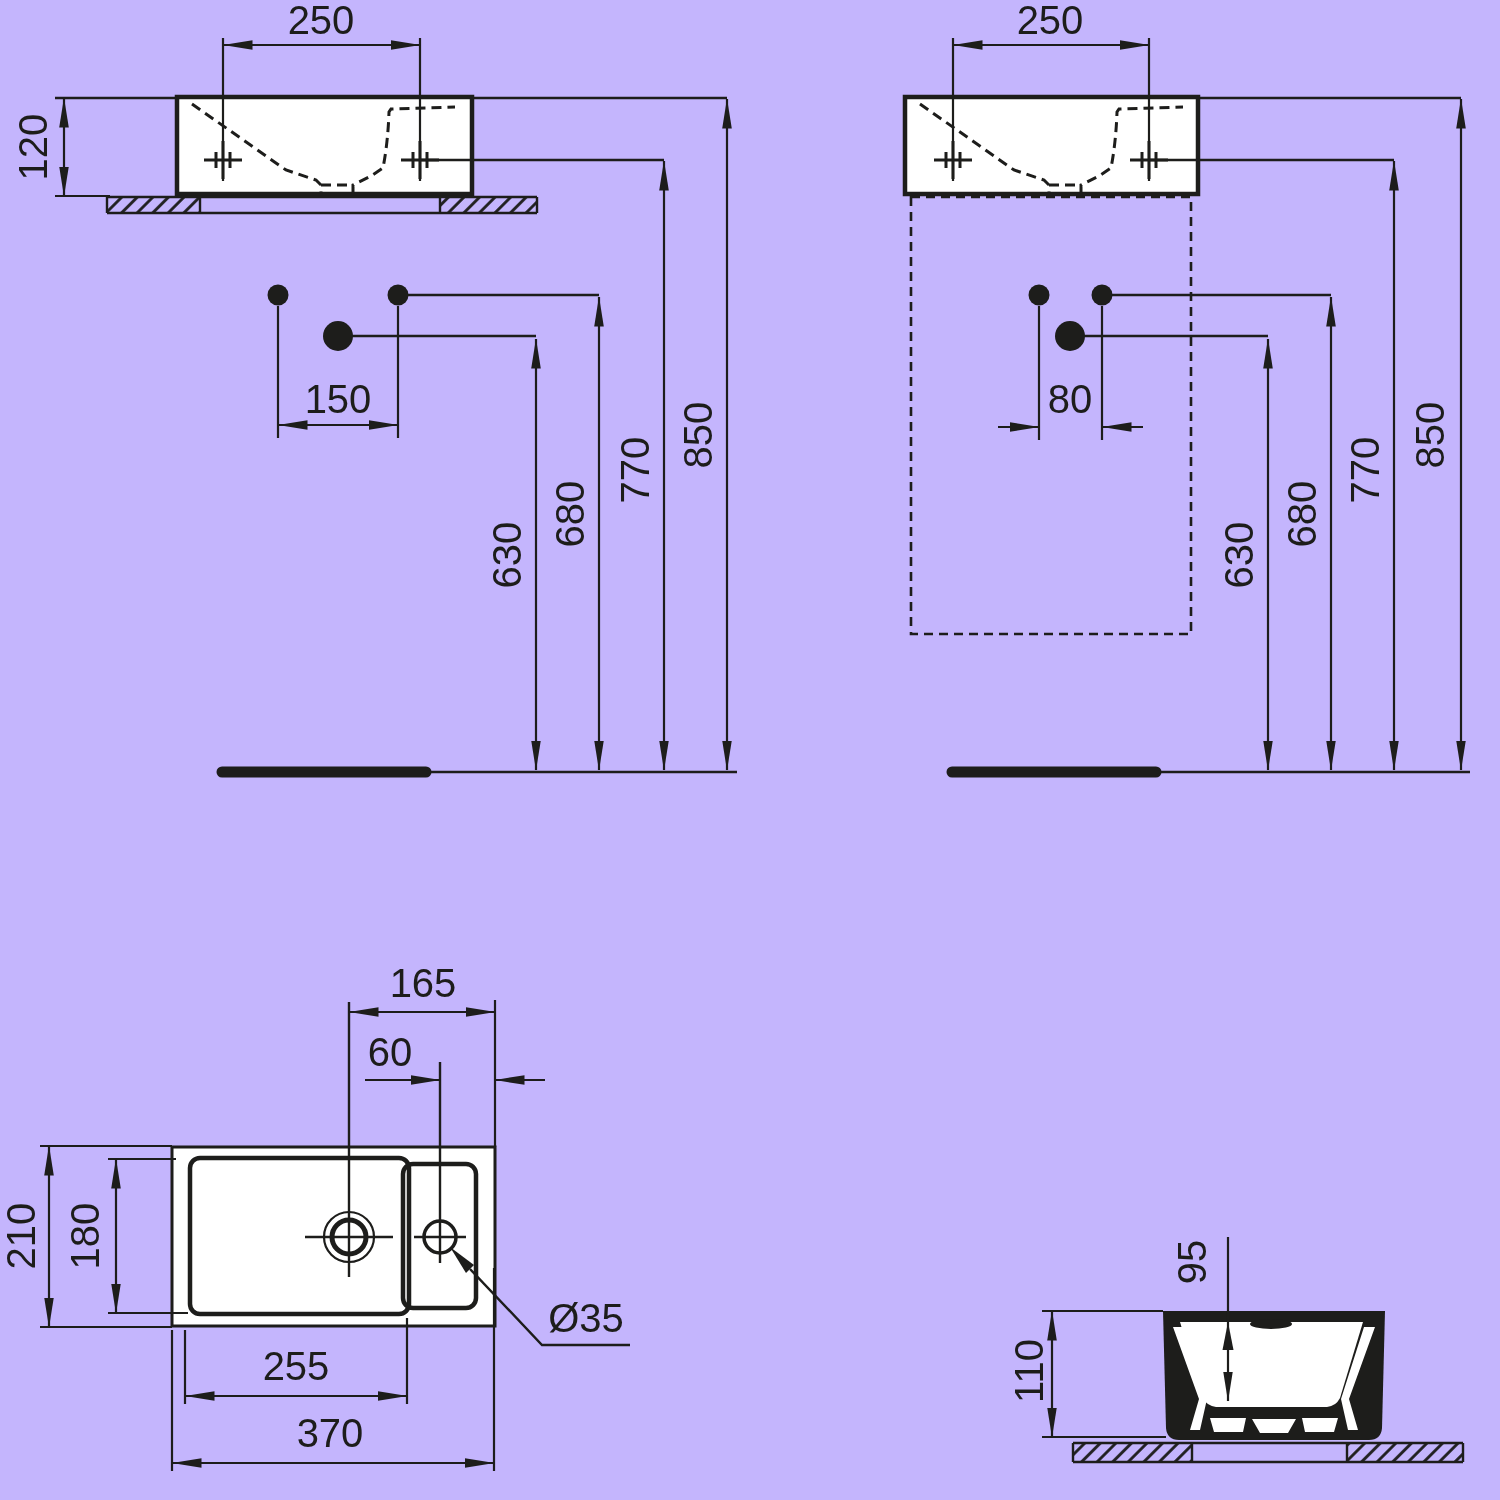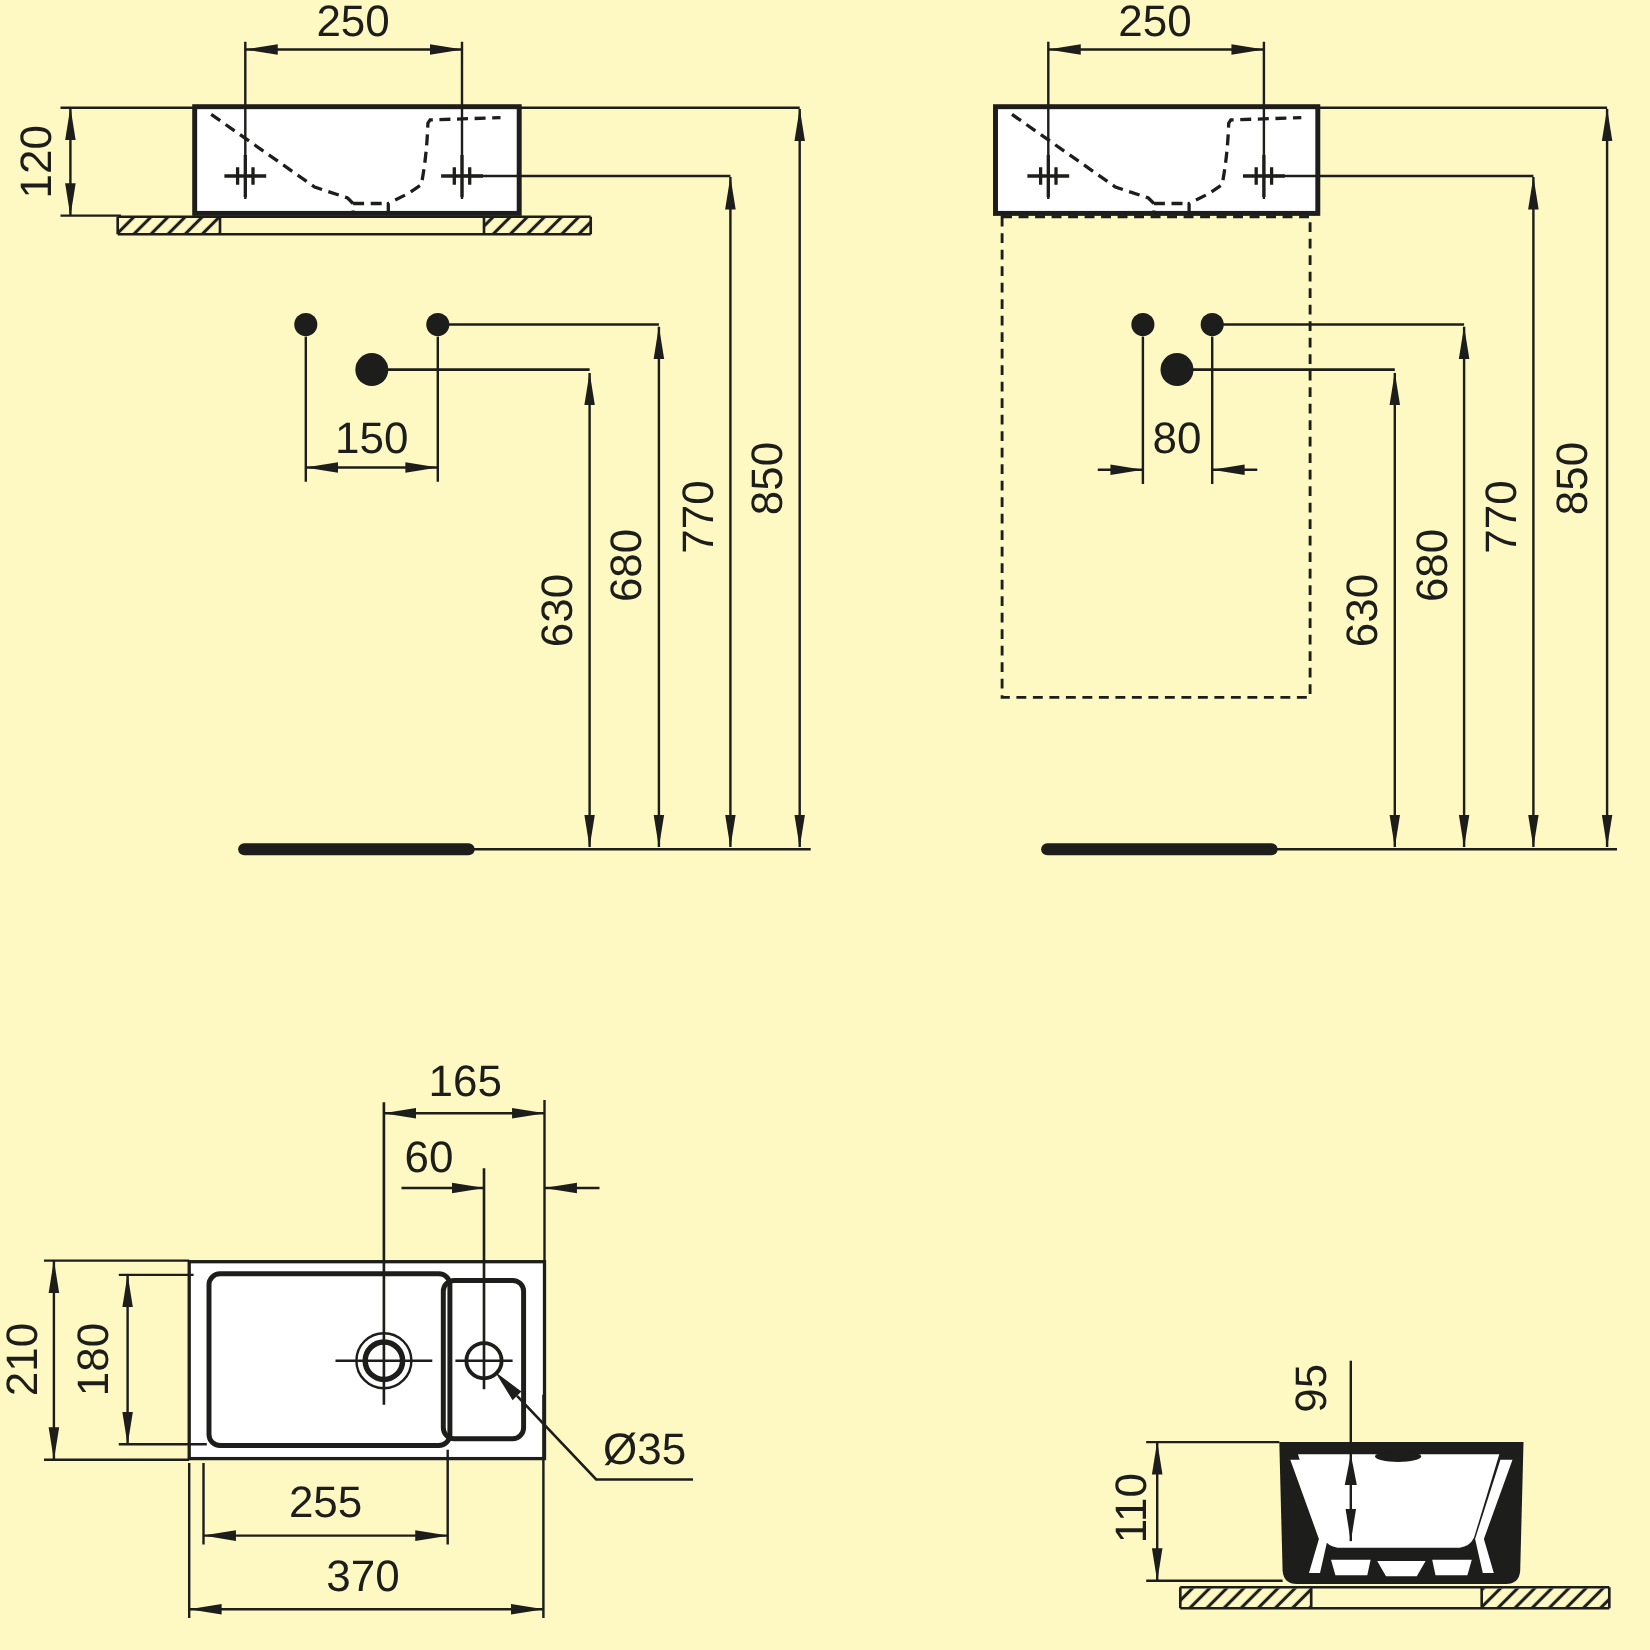--- a/index.html
+++ b/index.html
@@ -1,16 +1,16 @@
 <!DOCTYPE html>
 <html><head>
 <meta charset="utf-8">
 <style>
   html,body{margin:0;padding:0;background:#ffffff;}
-  .stage{width:1500px;height:1500px;position:relative;background:#fef9c3;
+  .stage{width:1500px;height:1500px;position:relative;background:#c4b5fd;
          font-family:"Liberation Sans", sans-serif;}
   svg{display:block;}
   text{fill:#1d1d1b;font-family:"Liberation Sans", sans-serif;font-size:40px;}
 </style>
 </head>
 <body>
 
 <div class="stage">
 <svg width="1500" height="1500" viewBox="0 0 1500 1500">
   <defs>

